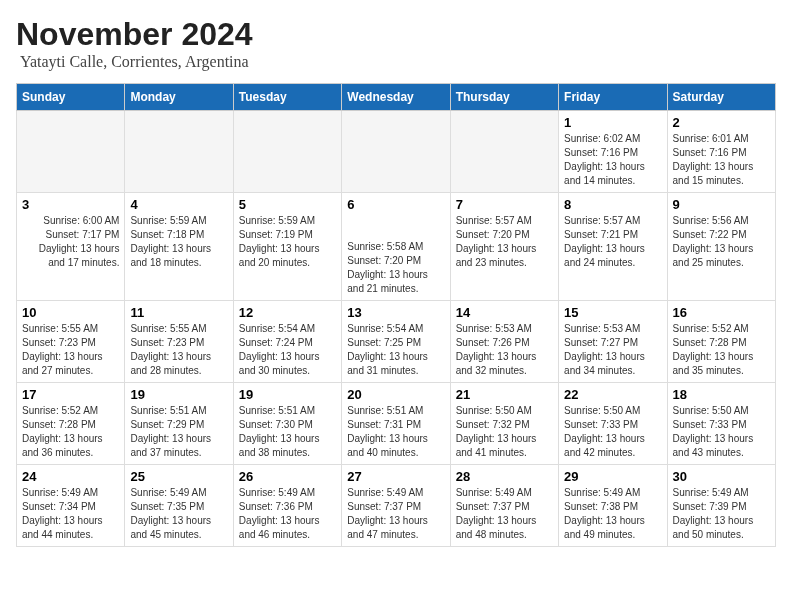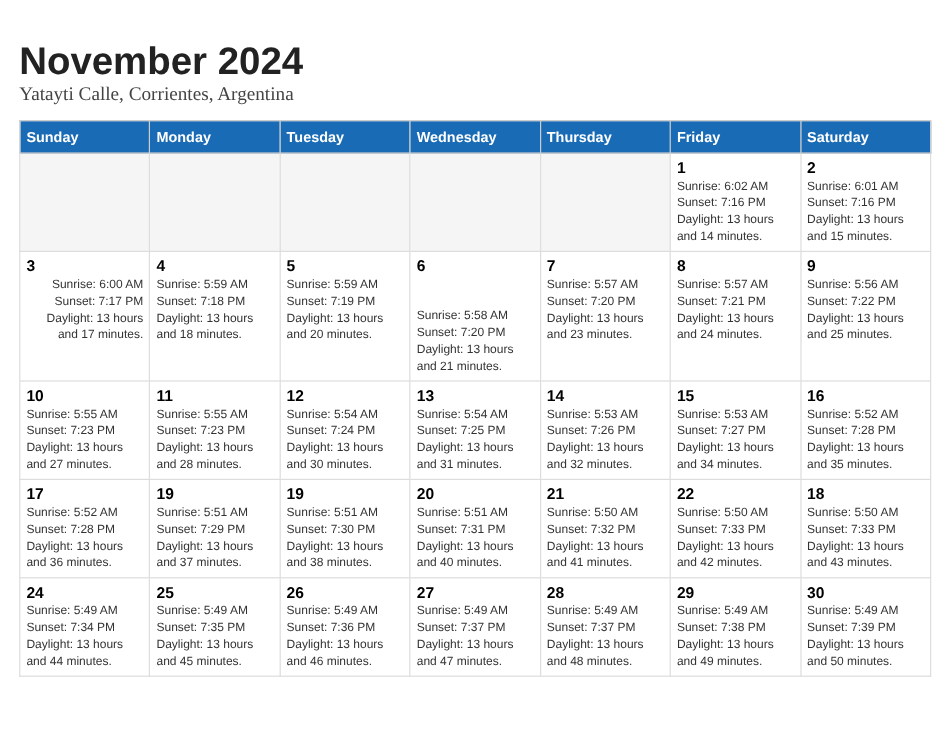--- a/index.html
+++ b/index.html
@@ -19,22 +19,21 @@
     .logo {
       display: flex;
       align-items: center;
     }
     .logo-icon {
       width: 28px;
       height: 28px;
       margin-left: 3px;
     }
     .title-area {
-      text-align: left;
-      margin-top: 17px;
+      text-align: center;
     }
     .month-title {
       font-size: 32px;
       font-weight: bold;
       color: #222;
     }
     .location-title {
       font-size: 16px;
       color: #444;
       font-family: Liberation Serif, serif;

